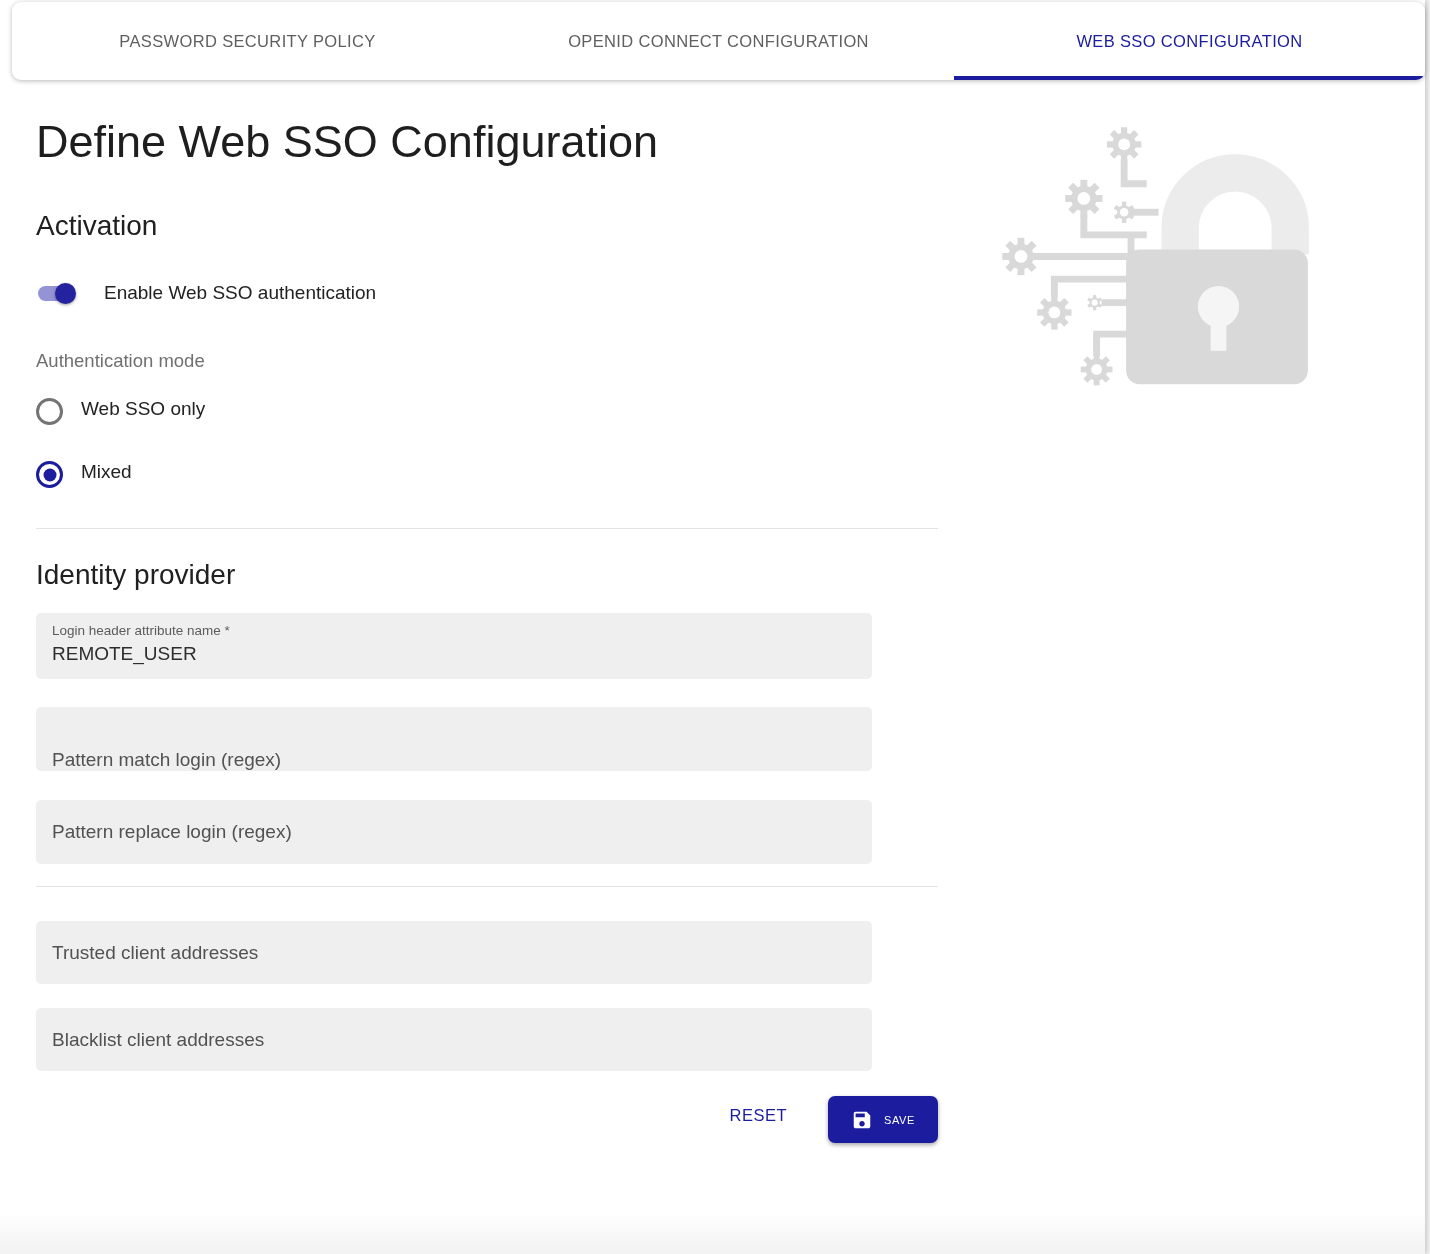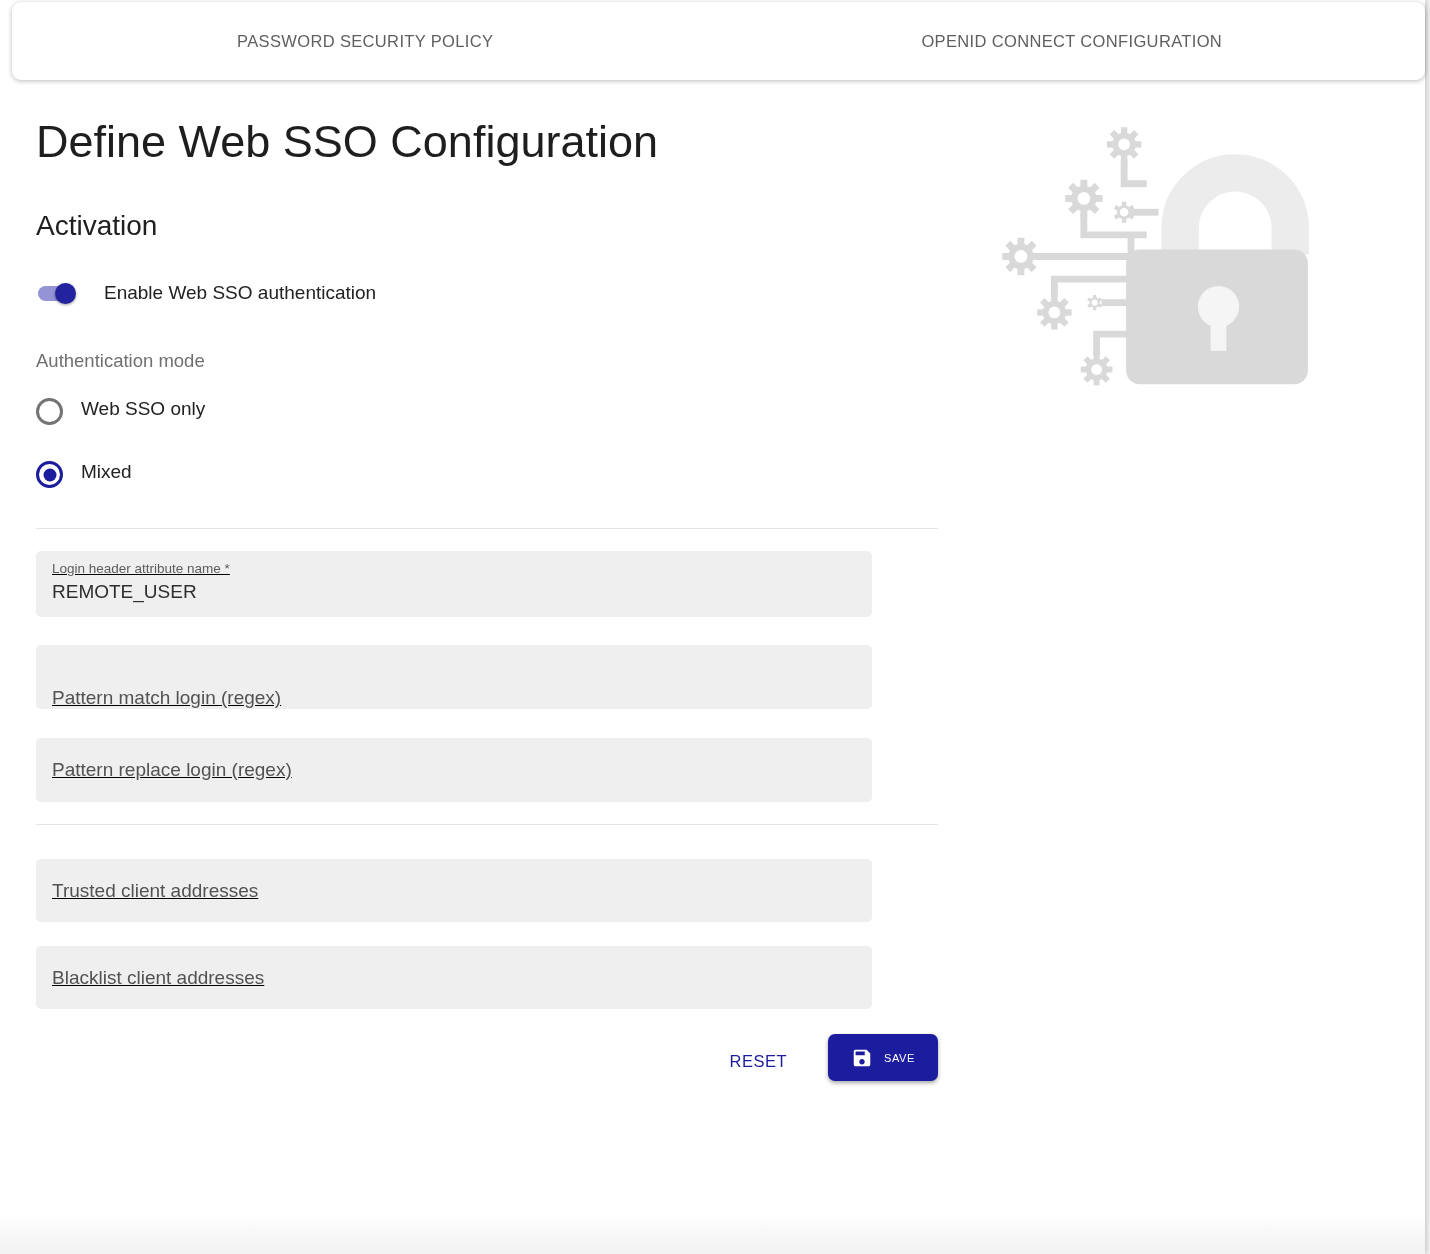--- a/index.html
+++ b/index.html
@@ -38,49 +38,50 @@
   .radio-label { margin-left:18px; font-size:19px; color:#222; }
 
   .divider { height:1px; background:#e4e4e4; width:902px; }
   .div-1 { margin-top:40px; }
   .div-2 { margin-top:22px; }
 
   .h-identity { margin-top:30px; }
   .h-client { margin-top:30px; }
 
   
-  .field { background:var(--field-bg); border-radius:5px; width:836px; padding:0 16px;text-decoration:underline; }
+  .field { background:var(--field-bg); border-radius:5px; width:836px; padding:0 16px; }
   .field input { width:100%; background:transparent; border:none; outline:none; font-family:inherit; font-size:19px; color:#2e2e2e; padding:0; }
   .field input::placeholder { color:#525252; opacity:1; }
   .field-filled { height:66px; padding-top:10px; margin-top:22px; }
   .field-label { font-size:13.5px; color:#5c5c5c; margin-bottom:5px; }
   .field-empty { display:flex; align-items:center; }
   .f-match { height:64px; margin-top:28px;align-items:flex-end; }
   .f-replace { height:64px; margin-top:29px; }
   .f-trusted { height:63px; margin-top:34px; }
   .f-blacklist { height:63px; margin-top:24px; }
 
   
-  .actions { margin-top:25px; display:flex; justify-content:flex-end; align-items:flex-end; }
+  .actions { margin-top:25px; display:flex; justify-content:flex-end; align-items:flex-start; }
   .reset-btn { background:none; border:none; color:var(--primary); font-family:inherit; font-size:16.5px; font-weight:500; letter-spacing:.5px; cursor:pointer; padding:10px 8px; }
   .save-btn { margin-left:33px; background:var(--primary); border:none; color:#fff; font-family:inherit; font-size:11px; font-weight:500; letter-spacing:.6px; border-radius:7px; height:47px; padding:0 23px; display:flex; align-items:center; gap:11px; cursor:pointer; box-shadow:0 2px 4px rgba(0,0,0,.35); }
 
   
   .illustration { position:absolute; top:112px; right:97px; width:335px; height:285px; }
 
   .bottom-fade { position:absolute; left:0; right:0; bottom:0; height:42px; background:linear-gradient(to bottom, rgba(255,255,255,0), #f2f2f2); pointer-events:none; }
 </style>
 </head>
 <body>
 
 <div class="main-card">
 
   <div class="tabbar">
     <div class="tab">PASSWORD SECURITY POLICY</div>
     <div class="tab">OPENID CONNECT CONFIGURATION</div>
+    <div class="tab active">WEB SSO CONFIGURATION</div>
   </div>
 
   <div class="illustration">
     <svg width="335" height="285" viewBox="0 0 340 290">
       <defs>
         <g id="gearL">
           <g fill="#d9d9d9">
             <circle r="13"></circle>
             <rect x="-3.5" y="-19" width="7" height="9"></rect>
             <rect x="-3.5" y="-19" width="7" height="9" transform="rotate(45)"></rect>
@@ -153,20 +154,21 @@
       <span class="radio"></span>
       <span class="radio-label">Web SSO only</span>
     </div>
     <div class="radio-row checked">
       <span class="radio"></span>
       <span class="radio-label">Mixed</span>
     </div>
 
     <div class="divider div-1"></div>
 
+    <h2 class="section-heading h-identity">Identity provider</h2>
 
     <div class="field field-filled">
       <div class="field-label">Login header attribute name *</div>
       <input type="text" value="REMOTE_USER" style="">
     </div>
 
     <div class="field field-empty f-match">
       <input type="text" placeholder="Pattern match login (regex)" style="">
     </div>
 

